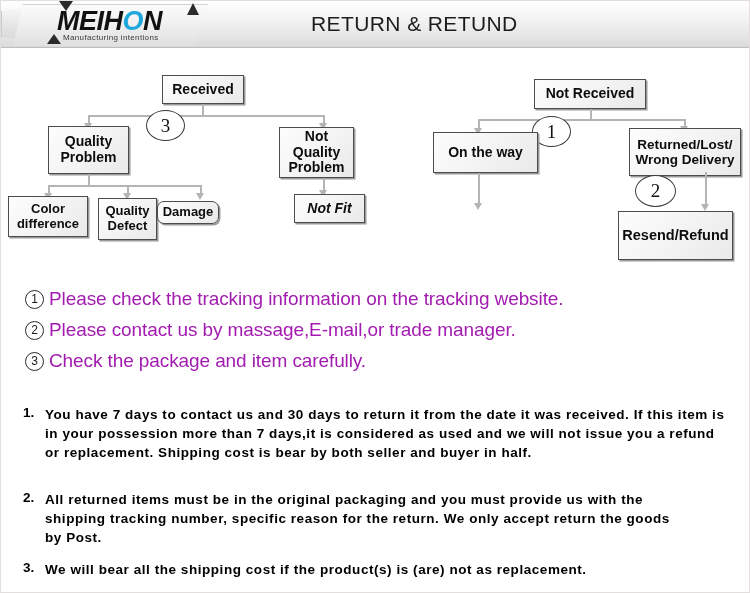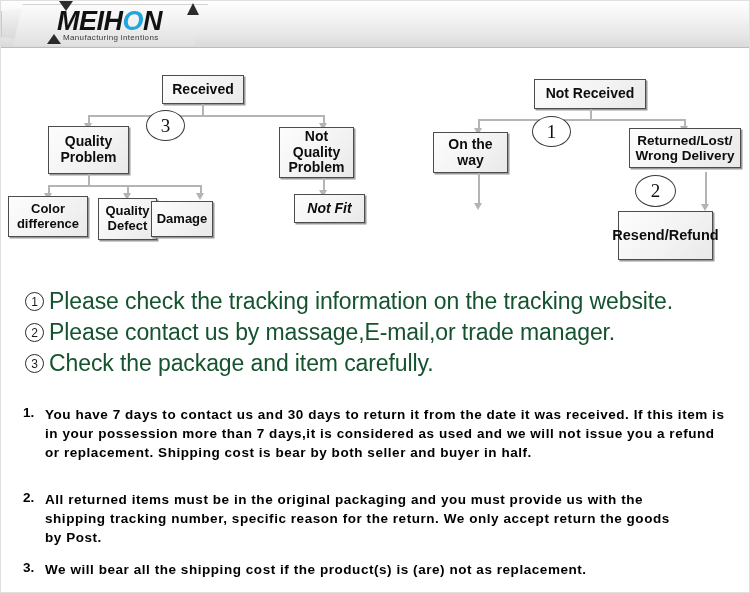--- a/index.html
+++ b/index.html
@@ -185,23 +185,23 @@
     border-radius: 50%;
     display: flex;
     align-items: center;
     justify-content: center;
     font-size: 12px;
     font-family: "Liberation Sans", sans-serif;
     color: #1a1a1a;
     margin-right: 5px;
   }
   .note-text {
-    font-size: 23px;
-    font-family: "Liberation Sans", sans-serif;
-    color: #14532d;
+    font-size: 19px;
+    font-family: "Liberation Sans", sans-serif;
+    color: #a21caf;
     letter-spacing: -0.1px;
   }
 
   
   #terms {
     position: absolute;
     left: 0; top: 404px;
     width: 750px;
   }
   .term {
@@ -239,20 +239,21 @@
     <div id="logo-banner">
       <div class="ribbon-fold"></div>
       <div class="ribbon-main"></div>
       <div class="ribbon-notch-top"></div>
       <div class="ribbon-notch-bottom"></div>
       <div class="ribbon-notch-right"></div>
       <div id="logo-word"><span>MEIH</span><span class="accent">O</span><span>N</span></div>
       <div id="logo-tagline">Manufacturing intentions</div>
     </div>
 
+    <div id="header-title">RETURN &amp; RETUND</div>
   </div>
 
   <div id="flow">
 
     <div class="node" style="left:161px; top:27px; width:82px; height:29px; font-size:14px;">Received</div>
 
     <div class="conn v" style="left:201px; top:56px; height:12px;"></div>
     <div class="conn h" style="left:87px; top:67px; width:235px;"></div>
     <div class="conn v" style="left:87px; top:67px; height:9px;"></div>
     <div class="arrow" style="left:83px; top:75px;"></div>
@@ -273,49 +274,49 @@
     <div class="arrow" style="left:43px; top:145px;"></div>
     <div class="conn v" style="left:126px; top:137px; height:9px;"></div>
     <div class="arrow" style="left:122px; top:145px;"></div>
     <div class="conn v" style="left:199px; top:137px; height:9px;"></div>
     <div class="arrow" style="left:195px; top:145px;"></div>
 
     <div class="node" style="left:7px; top:148px; width:80px; height:41px; font-size:13px;">Color
 difference</div>
     <div class="node" style="left:97px; top:150px; width:59px; height:42px; font-size:13px;">Quality
 Defect</div>
-    <div class="node" style="left:150px; top:153px; width:62px; height:36px; font-size:13px;">Damage</div>
+    <div class="node" style="left:156px; top:153px; width:62px; height:23px; font-size:13px;border-radius:7px;">Damage</div>
 
     <div class="conn v" style="left:322px; top:130px; height:14px;"></div>
     <div class="arrow" style="left:318px; top:142px;"></div>
     <div class="node" style="left:293px; top:146px; width:71px; height:29px; font-size:14px;font-style:italic;">Not Fit</div>
 
     <div class="node" style="left:533px; top:31px; width:112px; height:30px; font-size:14px;">Not  Received</div>
 
     <div class="conn v" style="left:589px; top:61px; height:11px;"></div>
     <div class="conn h" style="left:477px; top:71px; width:207px;"></div>
     <div class="conn v" style="left:477px; top:71px; height:10px;"></div>
     <div class="arrow" style="left:473px; top:80px;"></div>
     <div class="conn v" style="left:683px; top:71px; height:9px;"></div>
     <div class="arrow" style="left:679px; top:78px;"></div>
 
     <div class="marker" style="left:531px; top:68px; width:39px; height:31px;">1</div>
 
-    <div class="node" style="left:432px; top:84px; width:75px; height:41px; font-size:14px;">On the way</div>
-
-    <div class="node" style="left:628px; top:80px; width:112px; height:40px; font-size:13.5px;">Returned/Lost/
+    <div class="node" style="left:432px; top:84px; width:105px; height:41px; font-size:14px;">On the way</div>
+
+    <div class="node" style="left:628px; top:80px; width:112px; height:48px; font-size:13.5px;">Returned/Lost/
 Wrong Delivery</div>
 
     <div class="conn v" style="left:477px; top:125px; height:32px;"></div>
     <div class="arrow" style="left:473px; top:155px;"></div>
 
     <div class="conn v" style="left:704px; top:124px; height:34px;"></div>
     <div class="arrow" style="left:700px; top:156px;"></div>
     <div class="marker" style="left:634px; top:127px; width:41px; height:32px;">2</div>
-    <div class="node" style="left:617px; top:163px; width:95px; height:49px; font-size:14.5px;">Resend/Refund</div>
+    <div class="node" style="left:617px; top:163px; width:115px; height:49px; font-size:14.5px;">Resend/Refund</div>
   </div>
 
   <div id="notes">
     <div class="note-row" style="top:9px;">
       <span class="note-circle">1</span>
       <span class="note-text">Please check the tracking information on the tracking website.</span>
     </div>
     <div class="note-row" style="top:40px;">
       <span class="note-circle">2</span>
       <span class="note-text">Please contact us by  massage,E-mail,or trade manager.</span>

